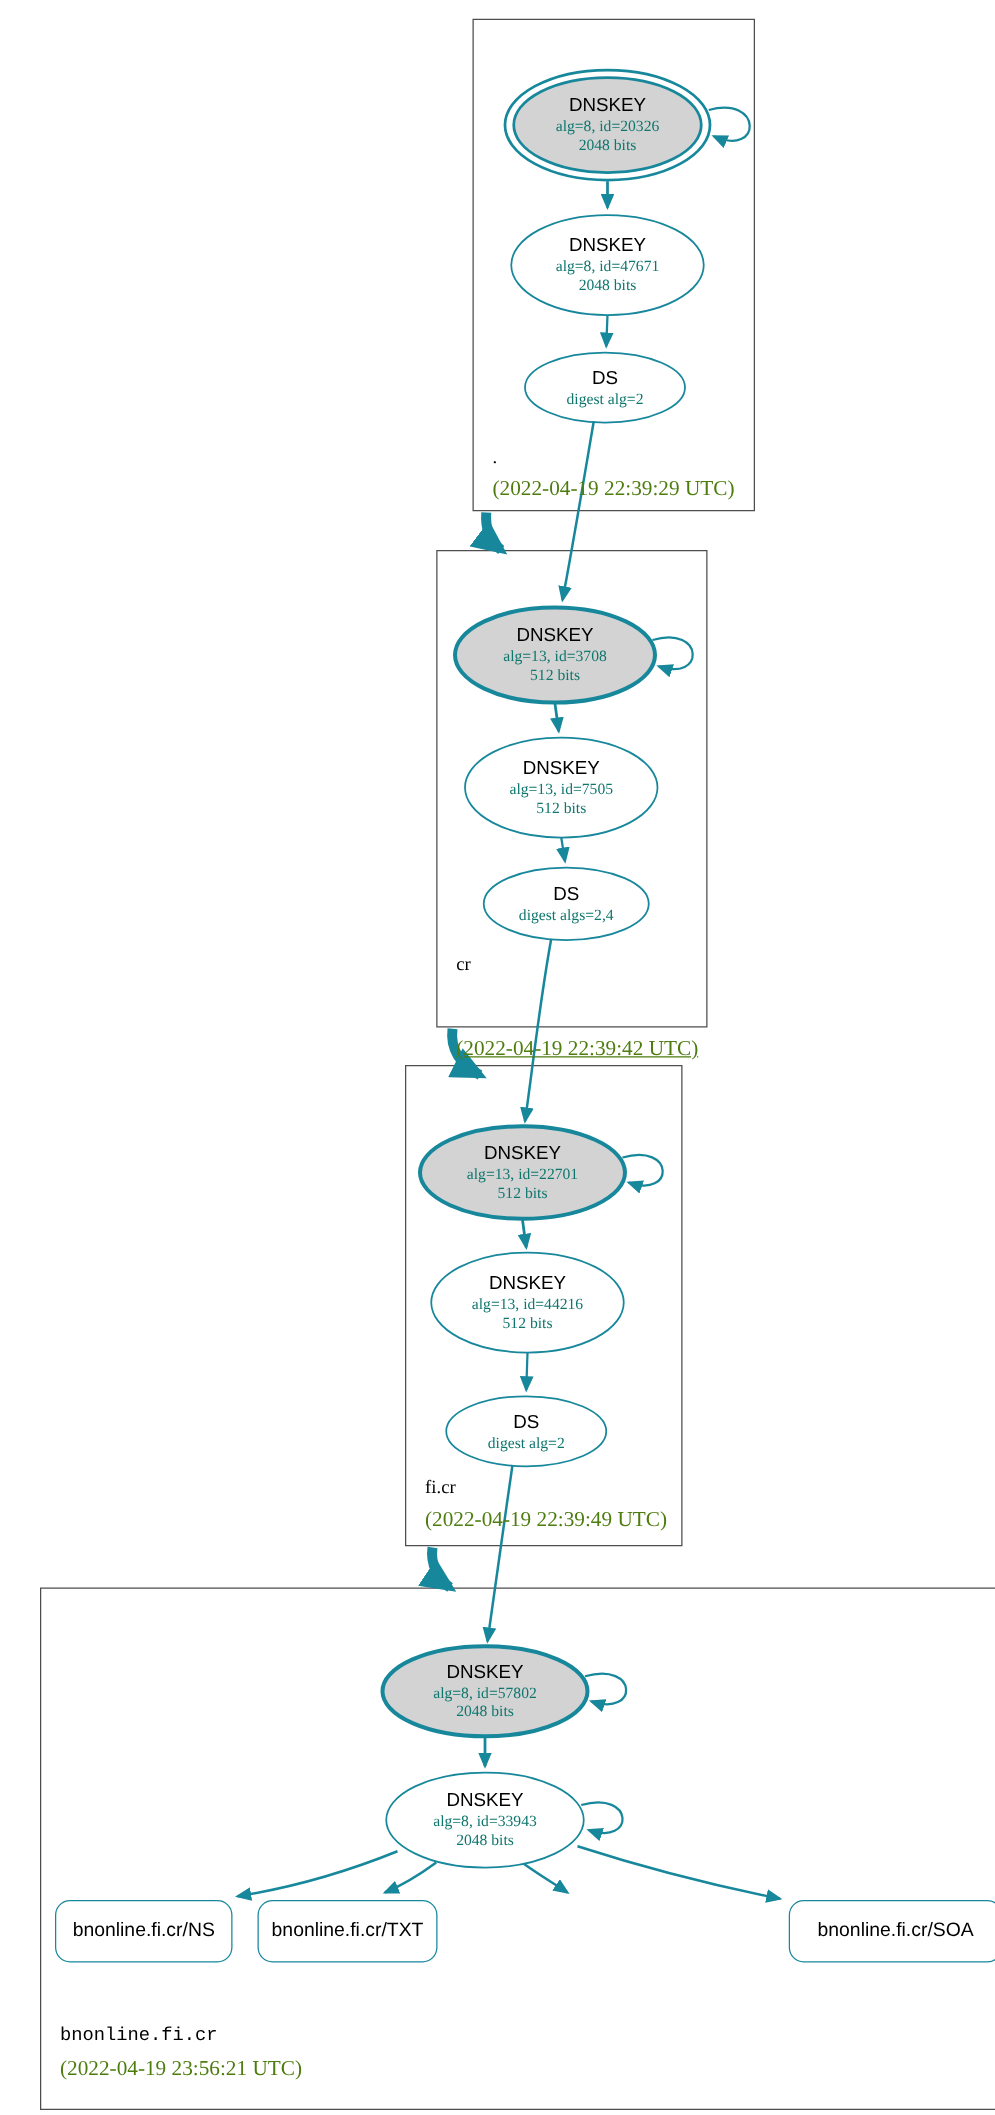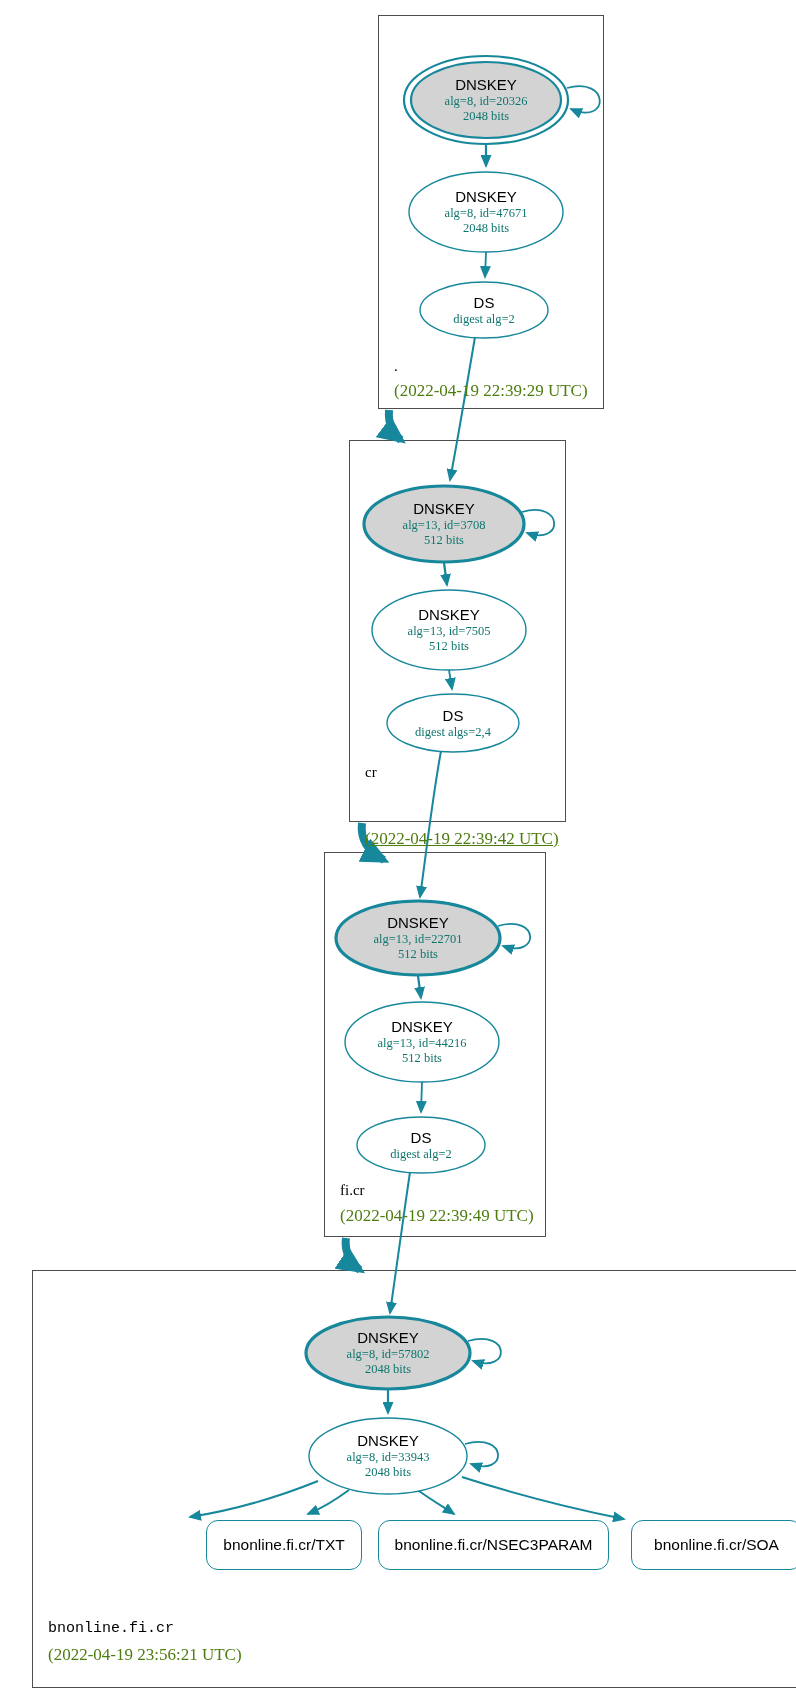--- a/index.html
+++ b/index.html
@@ -146,25 +146,25 @@
     <span class="node-title">DNSKEY</span>
     <span class="node-sub">alg=8, id=57802</span>
     <span class="node-sub">2048 bits</span>
   </div>
   <div class="node-label" style="left:292px;top:1432px;width:160px;">
     <span class="node-title">DNSKEY</span>
     <span class="node-sub">alg=8, id=33943</span>
     <span class="node-sub">2048 bits</span>
   </div>
 
-  <div class="rrset-box" style="left:190px;top:1520px;width:156px;">
+  <div class="rrset-box" style="left:28px;top:1520px;width:142px;">
+    <span>bnonline.fi.cr/NS</span>
+  </div>
+  <div class="rrset-box" style="left:190px;top:1520px;width:144px;">
     <span>bnonline.fi.cr/TXT</span>
-  </div>
-  <div class="rrset-box" style="left:362px;top:1520px;width:231px;">
-    <span>bnonline.fi.cr/NSEC3PARAM</span>
   </div>
   <div class="rrset-box" style="left:615px;top:1520px;width:171px;">
     <span>bnonline.fi.cr/SOA</span>
   </div>
 
   <div class="zone-name" style="left:32px;top:1620px;font-family:Liberation Mono, monospace;">bnonline.fi.cr</div>
   <div class="zone-ts" style="left:32px;top:1645px;">(2022-04-19 23:56:21 UTC)</div>
 
 </div>
 

